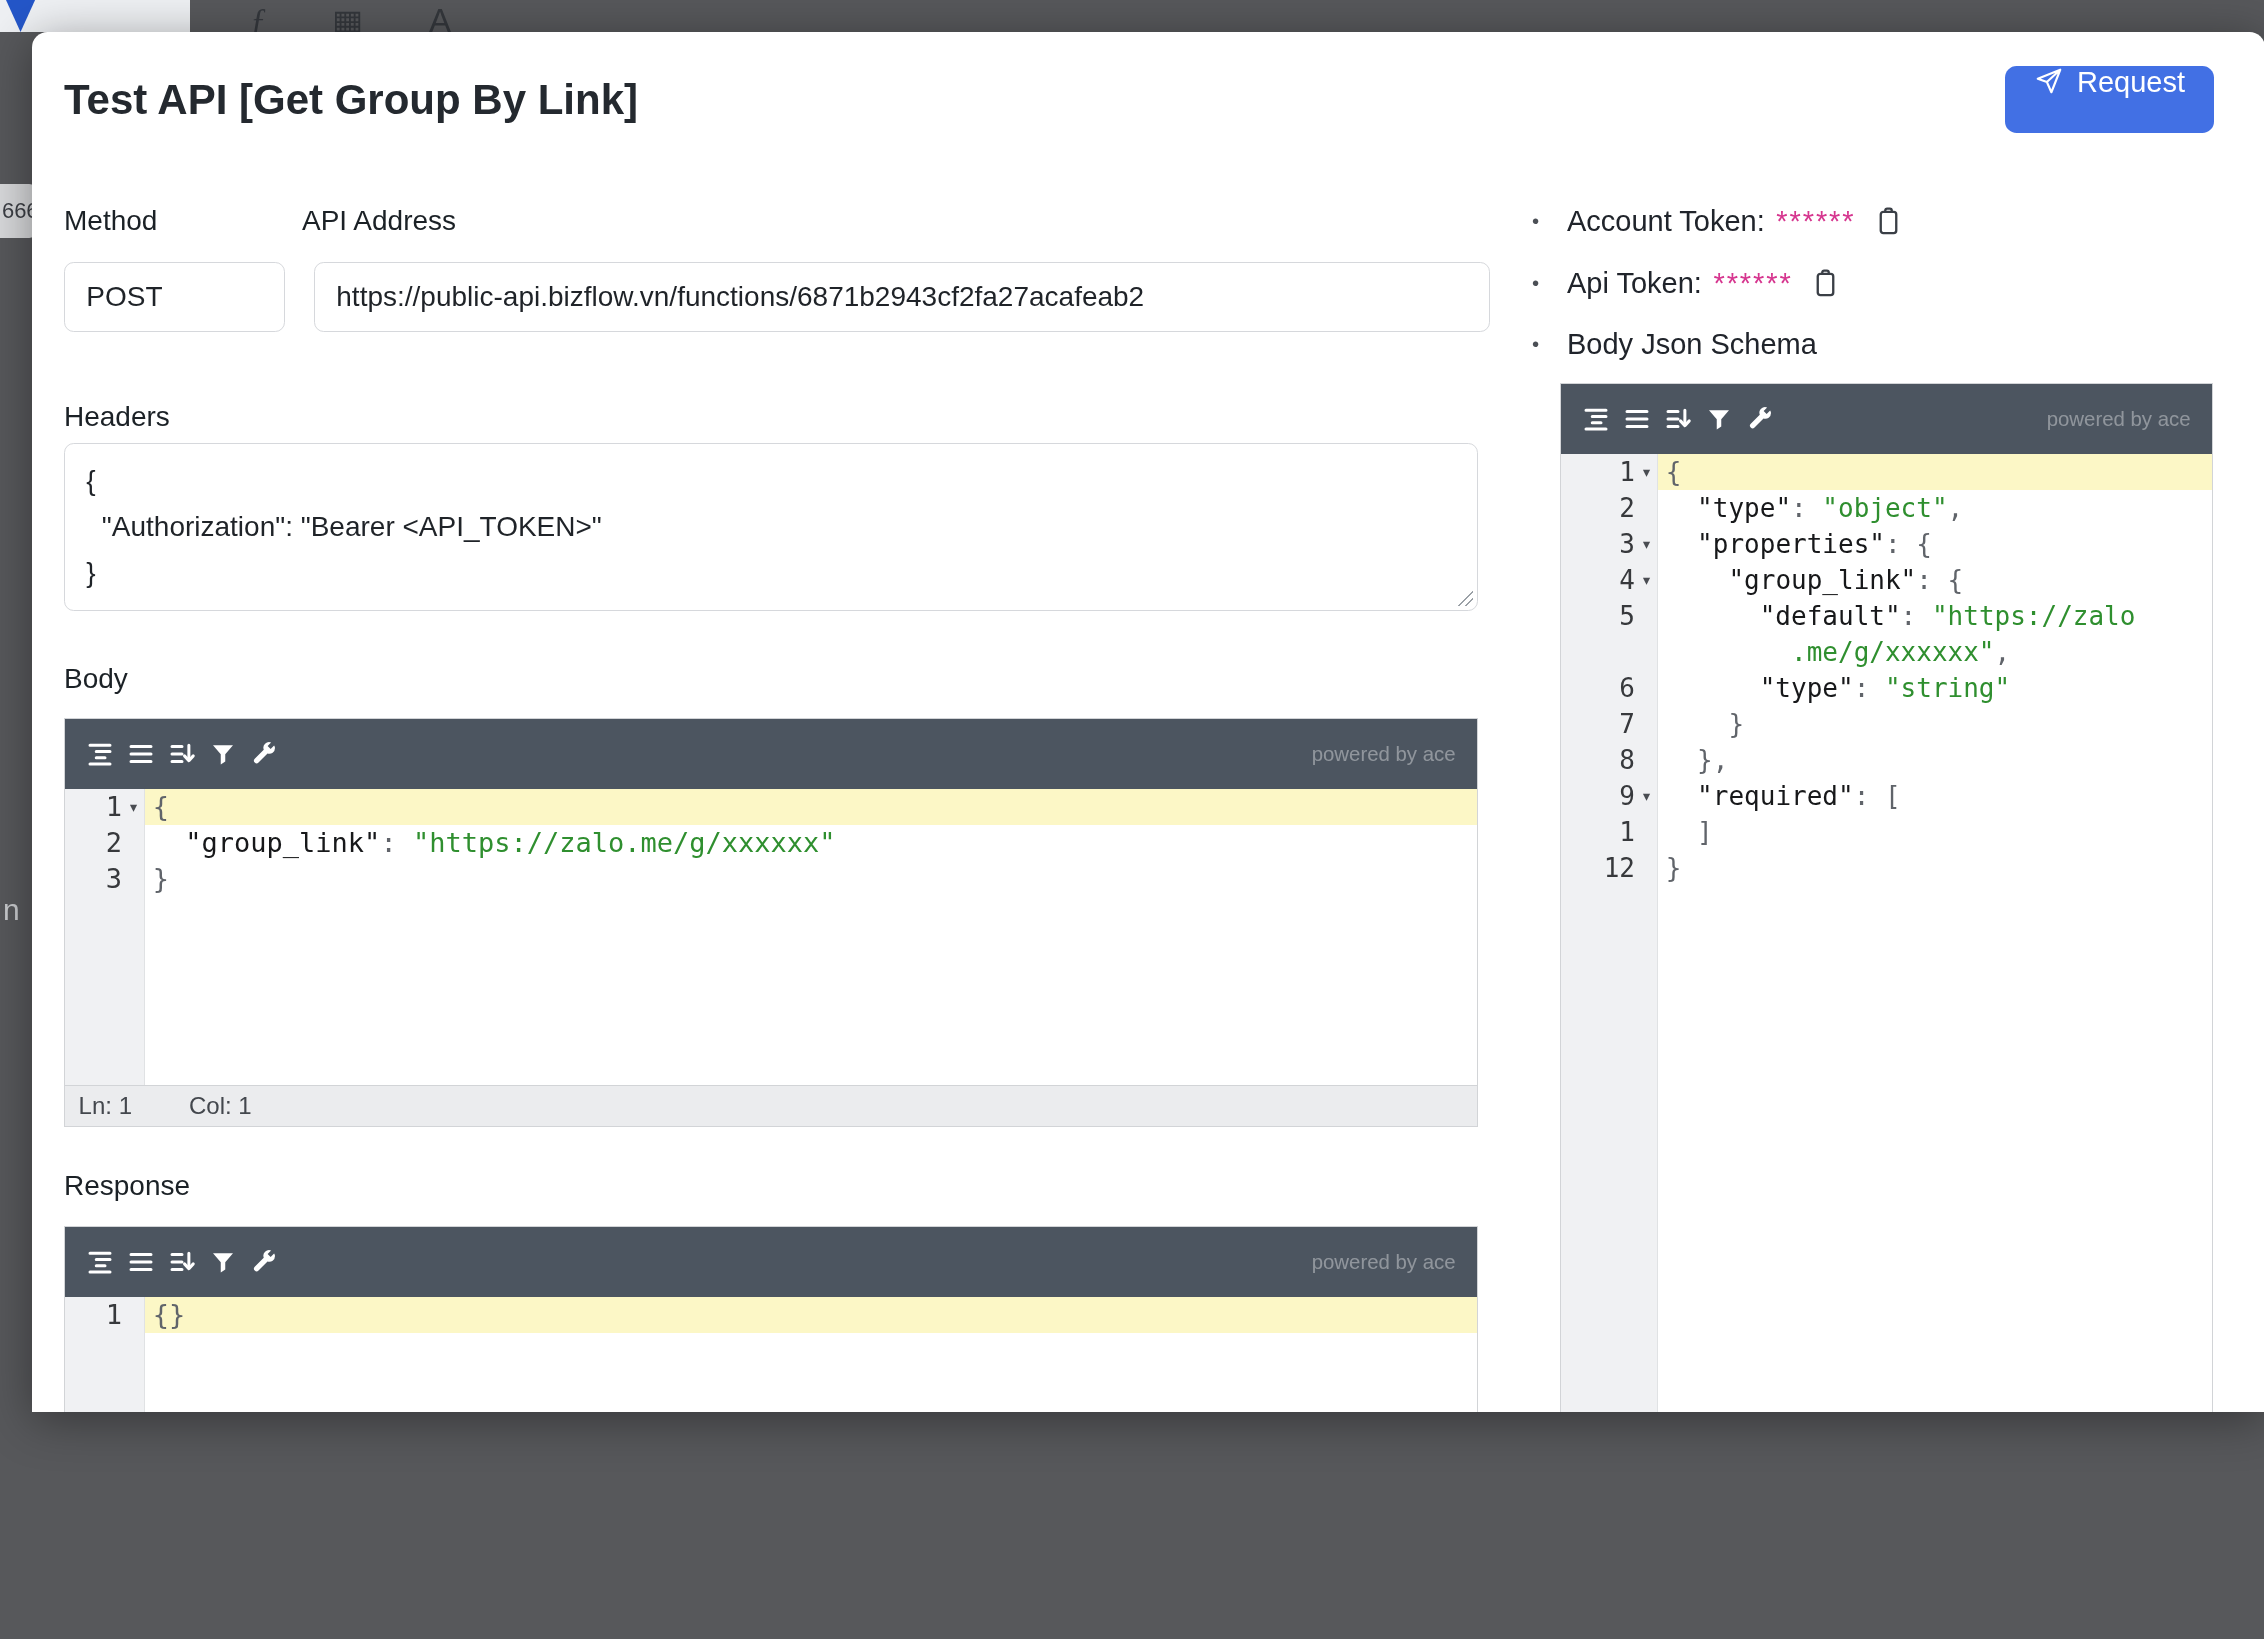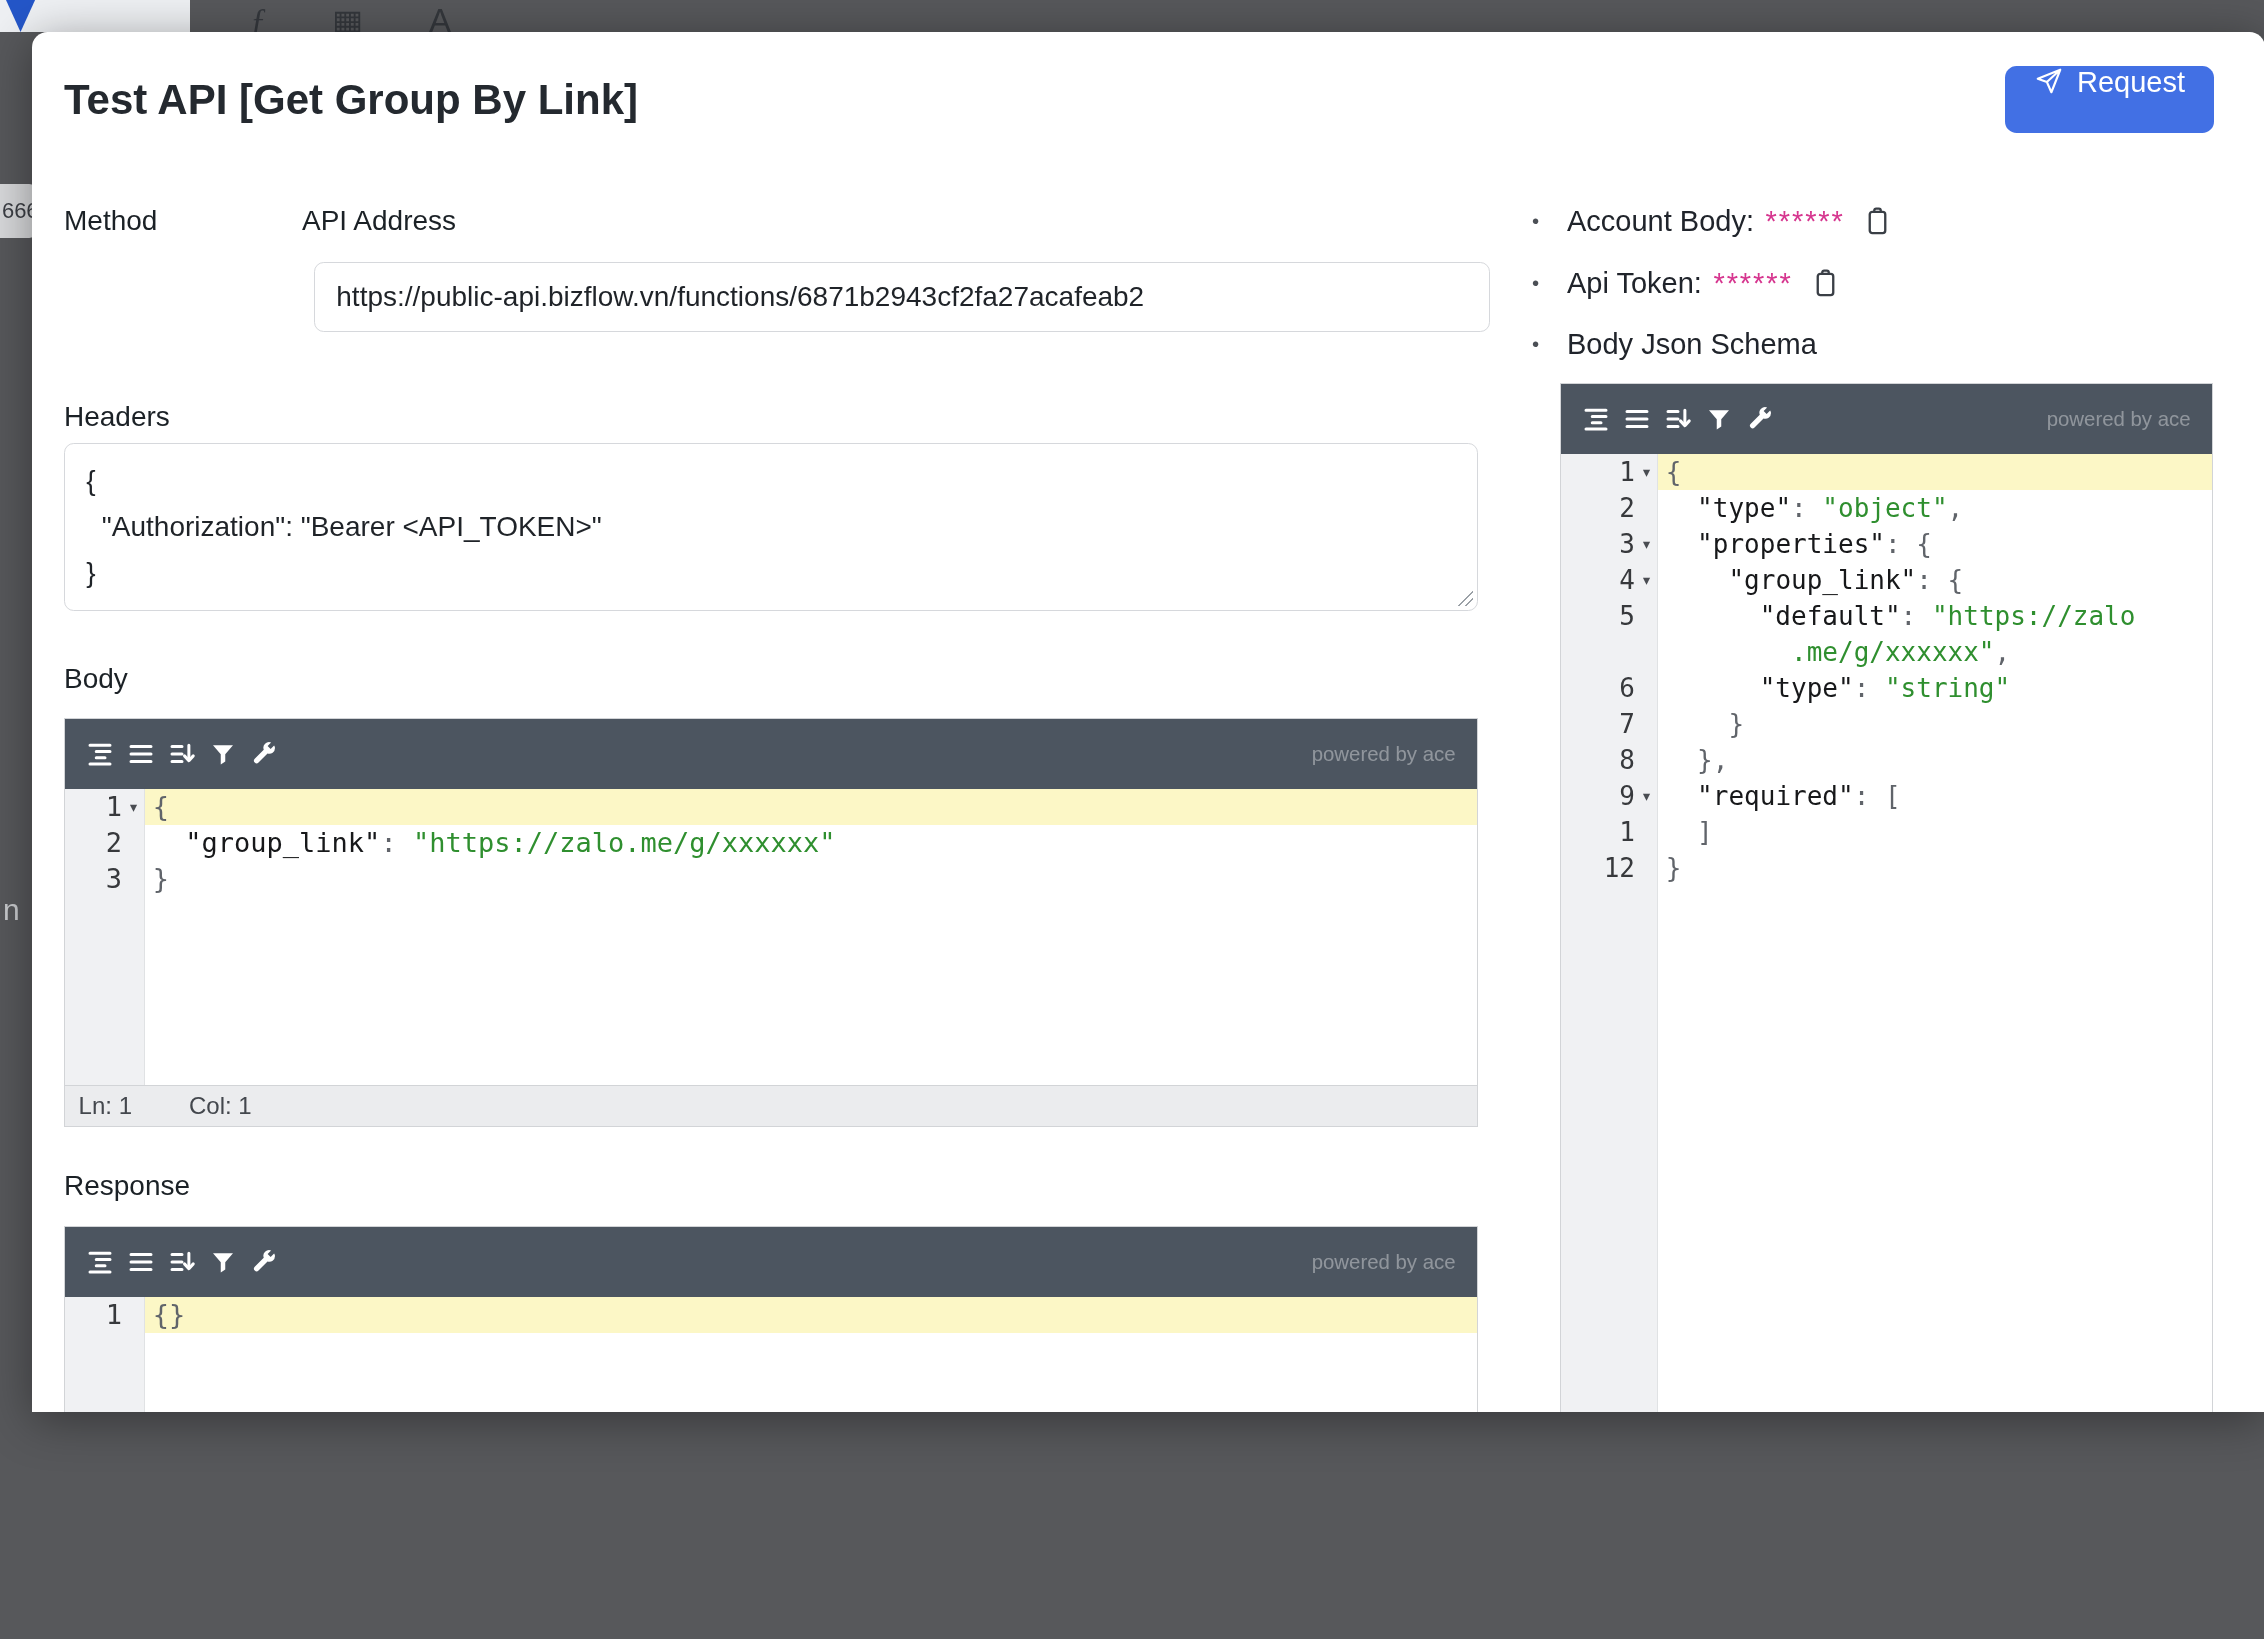--- a/index.html
+++ b/index.html
@@ -102,20 +102,21 @@
     <span>
       <svg width="30" height="30" viewBox="0 0 24 24" fill="none" stroke="#fff" stroke-width="1.7" stroke-linejoin="round">
         <path d="M21 3L3 10.2l7.3 2.6L21 3zM21 3l-7.1 18-3.6-8.2L21 3z"></path>
       </svg>
     </span>
     <span>Request</span>
   </button>
 
   <div class="field-label lbl-method">Method</div>
   <div class="field-label lbl-address">API Address</div>
+  <input class="txt-input input-method" value="POST" style="">
   <input class="txt-input input-address" value="https://public-api.bizflow.vn/functions/6871b2943cf2fa27acafeab2" style="">
 
   <div class="field-label lbl-headers">Headers</div>
   <textarea class="headers-box" spellcheck="false" style="">{
   "Authorization": "Bearer &lt;API_TOKEN&gt;"
 }</textarea>
 
   <div class="field-label lbl-body">Body</div>
 
   <div class="editor" id="editor-body">
@@ -219,21 +220,21 @@
         </div>
       </div>
     <div class="ed-status">
       <span>Ln: 1</span>
       <span>Col: 1</span>
     </div>
   </div>
 
   <div class="sidebar">
     <div class="sb-row">
-      <span>Account Body:</span>
+      <span>Account Token:</span>
       <span class="masked">******</span>
       <span class="copy-btn">
         <svg width="31" height="31" viewBox="0 0 24 24" fill="none" stroke="#3a3f46" stroke-width="1.8" stroke-linejoin="round">
             <rect x="6" y="4.5" width="12" height="16.5" rx="2"></rect>
             <path d="M9.5 4.5V3.4A1.4 1.4 0 0 1 10.9 2h2.2a1.4 1.4 0 0 1 1.4 1.4v1.1"></path>
           </svg>
       </span>
     </div>
     <div class="sb-row">
       <span>Api Token:</span>

